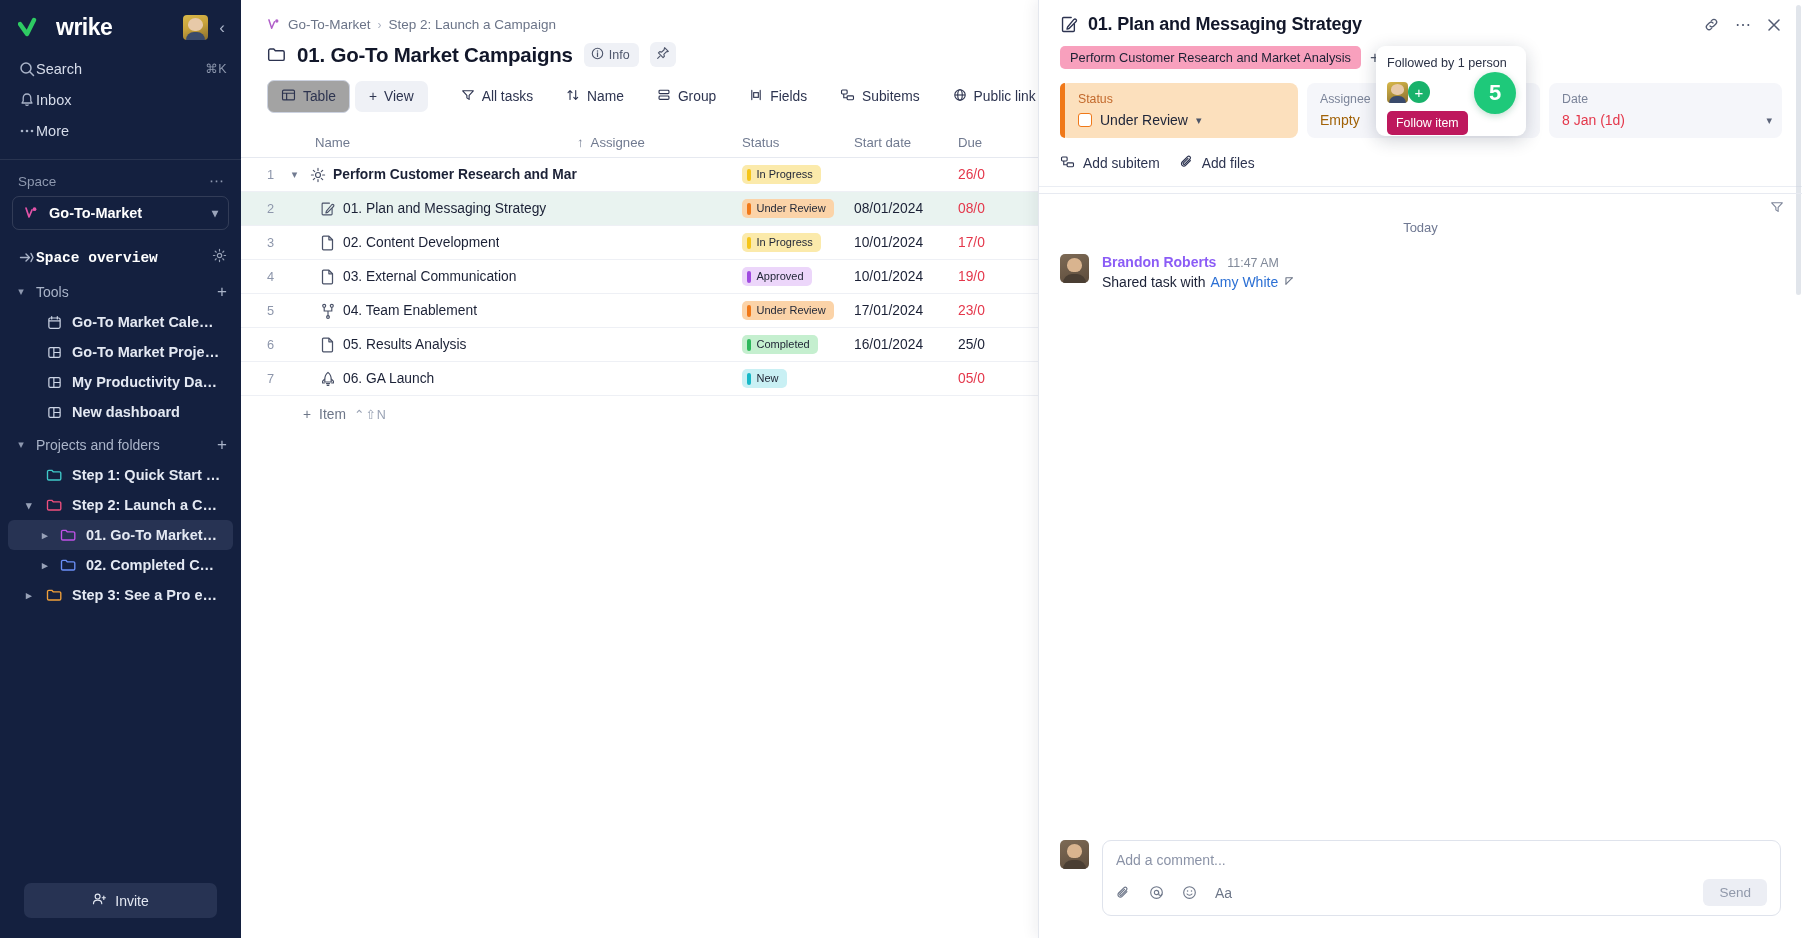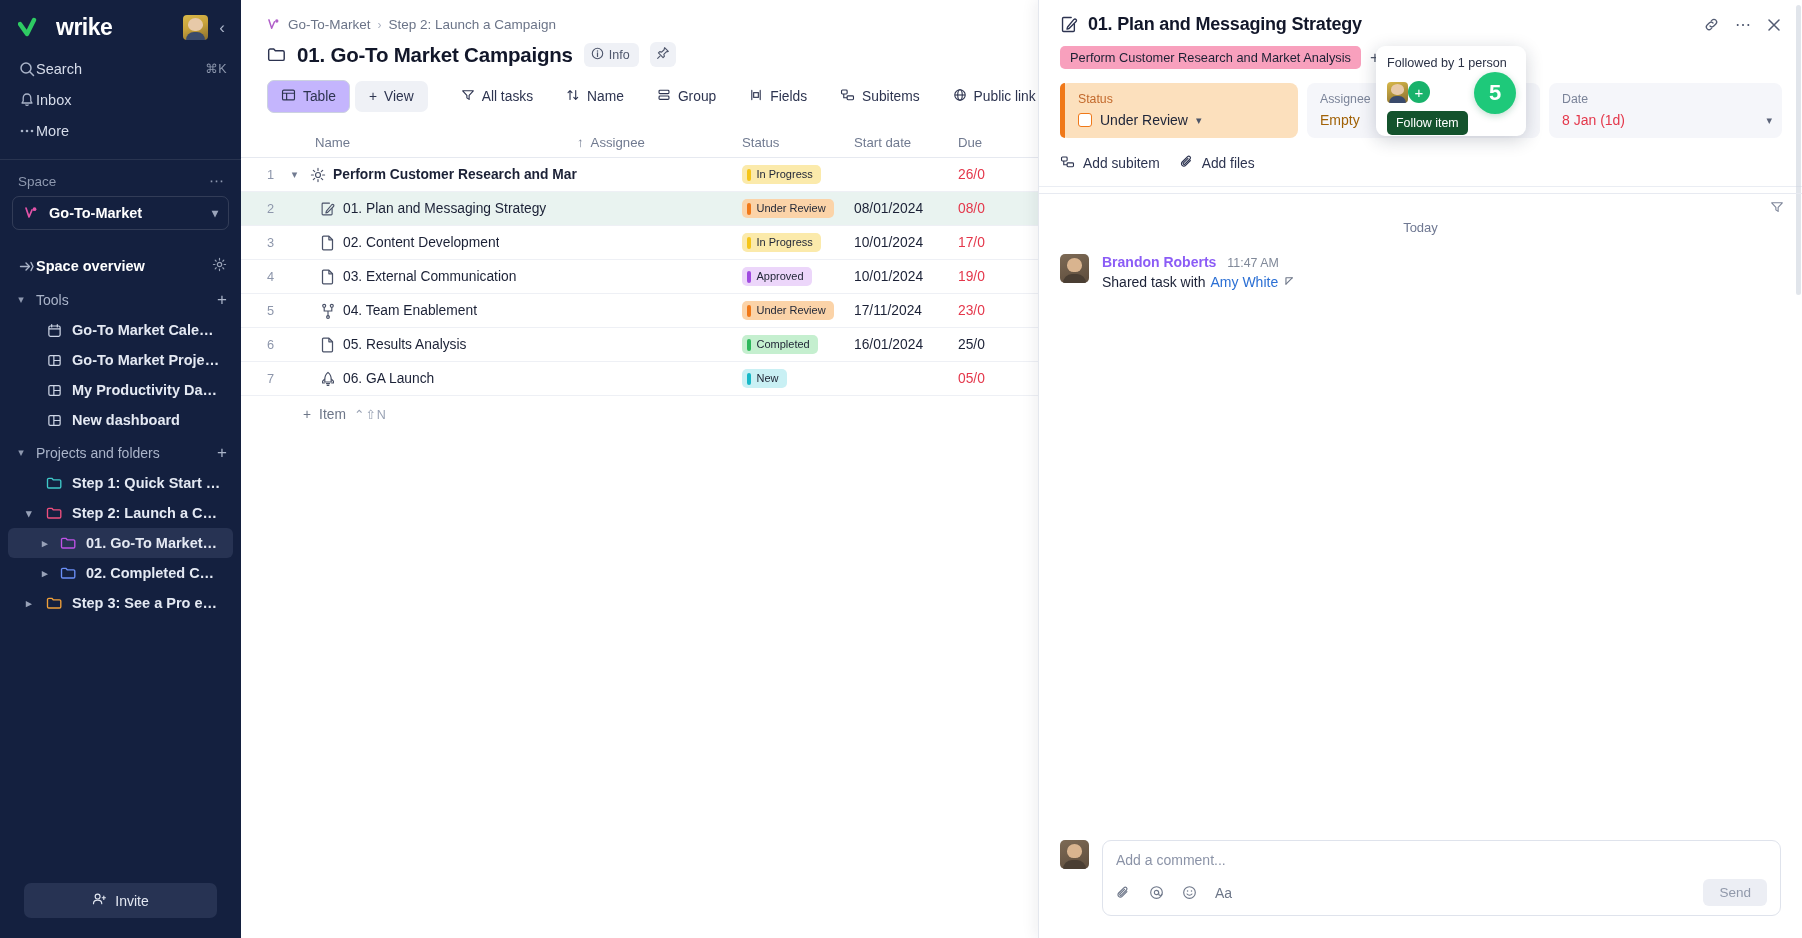--- a/index.html
+++ b/index.html
@@ -111,21 +111,21 @@
     width: 26px; height: 25px; border-radius: 6px; background: #eff1f6;
     display: flex; align-items: center; justify-content: center; cursor: pointer; color: #4e566b;
   }
 
   .toolbar { display: flex; align-items: center; gap: 5px; padding: 13px 0 0 26px; }
   .tb-btn {
     display: flex; align-items: center; gap: 7px; padding: 7px 13px;
     border-radius: 7px; font-size: 13.8px; color: #2d3450; cursor: pointer;
     border: 1px solid transparent; background: transparent; font-family: inherit;
   }
-  .tb-btn.boxed { border-color: #ccd2e0; background: #c4b5fd; }
+  .tb-btn.boxed { border-color: #ccd2e0; background: #a3a3a3; }
   .tb-btn.filled { background: #eff1f6; }
   .tb-sp { width: 9px; }
   .tb-dots { padding: 6px 8px; color: #4e566b; font-size: 16px; cursor: pointer; border-radius: 6px; letter-spacing:1px;}
 
   
   .table-wrap { margin-top: 14px; flex: 1; overflow: hidden; }
   .thead {
     display: flex; align-items: center; height: 31px;
     border-bottom: 1px solid #e6e9f0; font-size: 13.2px; color: #707a90;
   }
@@ -258,21 +258,21 @@
     display: flex; align-items: center; justify-content: center; font-size: 15px; flex: 0 0 22px;
     margin-left: -3px; cursor: pointer;
   }
   .fp-badge {
     position: absolute; right: 10px; top: 26px; width: 42px; height: 42px; border-radius: 50%;
     background: #1ec97a; color: #fff; font-size: 22px; font-weight: 700;
     display: flex; align-items: center; justify-content: center;
     box-shadow: 0 2px 7px rgba(16,120,70,.25);
   }
   .fp-follow {
-    margin-top: 8px; display: inline-block; background: #14532d; color: #fff;
+    margin-top: 8px; display: inline-block; background: #be185d; color: #fff;
     font-size: 12.4px; padding: 5px 9px; border-radius: 5px; cursor: pointer;
   }
   .scrollbar-v {
     position: absolute; right: 1px; top: 5px; width: 5px; height: 290px;
     background: #c9cfdb; border-radius: 3px; opacity: .55;
   }
 </style>
 </head>
 <body>
 
@@ -337,21 +337,21 @@
       <span class="space-glyph">
         <svg width="15" height="14" viewBox="0 0 15 14">
             <path d="M2 2 L5 11 L8 4" stroke="#e253a8" stroke-width="1.7" fill="none" stroke-linecap="round" stroke-linejoin="round"></path>
             <circle cx="10.5" cy="3.2" r="1.9" fill="#e253a8"></circle>
           </svg>
       </span>
       <span>Go-To-Market</span>
       <span class="chev">▾</span>
     </div>
 
-    <div class="sb-row bold" style="margin-top:20px;">
+    <div class="sb-row bold" style="margin-top:11px;font-family:Liberation Mono, monospace;">
       <span class="sb-ico">
         <svg width="17" height="17" viewBox="0 0 17 17">
             <path d="M2.5 8.5 h8" stroke="currentColor" stroke-width="1.4" stroke-linecap="round"></path>
             <path d="M8 5 L11.5 8.5 L8 12" stroke="currentColor" stroke-width="1.4" fill="none" stroke-linecap="round" stroke-linejoin="round"></path>
             <path d="M13 4.5 L15 8.5 L13 12.5" stroke="currentColor" stroke-width="1.4" fill="none" stroke-linecap="round" stroke-linejoin="round"></path>
           </svg>
       </span>
       <span>Space overview</span>
       <span class="gear">
         <svg width="15" height="15" viewBox="0 0 16 16">
@@ -696,21 +696,21 @@
                   <circle cx="8" cy="14" r="1.4" stroke="#4a5268" stroke-width="1.15" fill="none"></circle>
                 </svg>
               </span>
               <span class="ttxt">04. Team Enablement</span>
             </div>
             <div class="c-assignee"></div>
             <div class="c-status"><span class="badge" style="background:#fbd3a8">
                 <span class="bar" style="background:#f07818"></span>
                 <span>Under Review</span>
               </span></div>
-            <div class="c-start">17/11/2024</div>
+            <div class="c-start">17/01/2024</div>
             <div class="c-due due-red">23/0</div>
           </div>
           <div class="trow">
             <div class="c-num">6</div>
             <div class="c-name ">
               <span class="caretbox"></span>
               <span class="titem" style="margin-left:10px;">
                 <svg width="15" height="16" viewBox="0 0 14 16">
                   <path d="M2 2.2 a1 1 0 0 1 1-1 h5.4 L12 4.8 V13.8 a1 1 0 0 1-1 1 H3 a1 1 0 0 1-1-1 Z" stroke="#4a5268" stroke-width="1.25" fill="none" stroke-linejoin="round"></path>
                   <path d="M8.4 1.2 V4.8 H12" stroke="#4a5268" stroke-width="1.25" fill="none" stroke-linejoin="round"></path>

